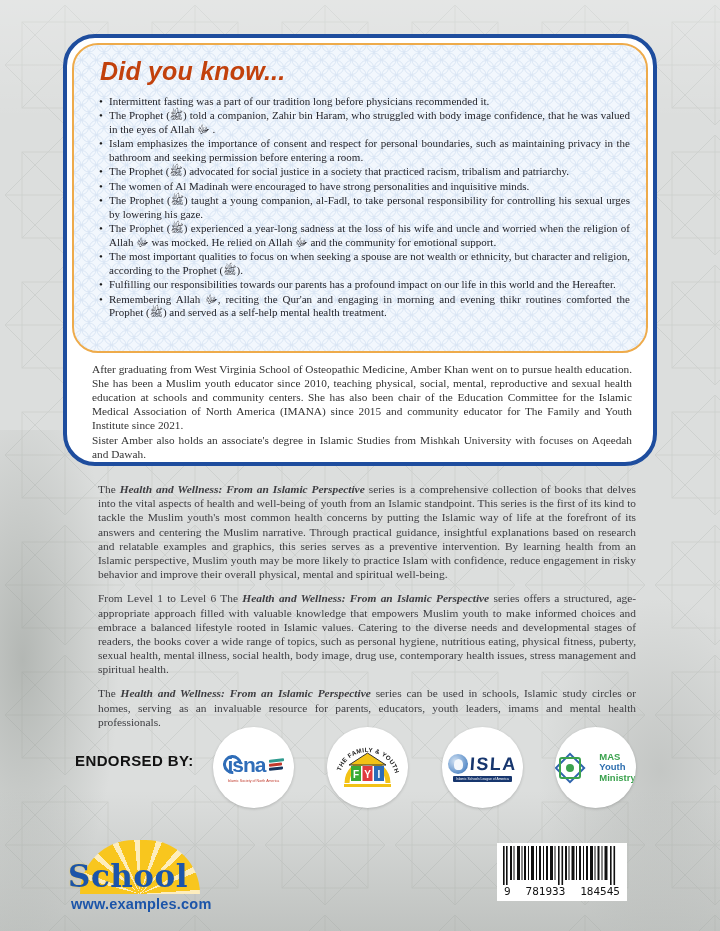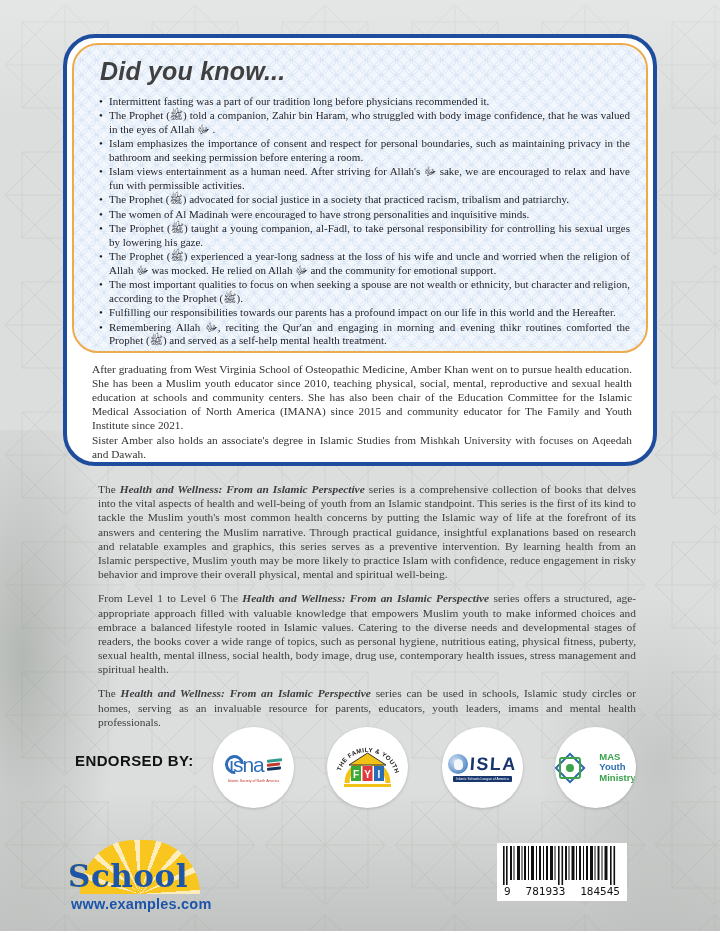--- a/index.html
+++ b/index.html
@@ -19,21 +19,21 @@
     background:linear-gradient(to bottom, rgba(255,255,255,.25), transparent); }
 
   
   .blue-box { position:absolute; left:63px; top:34px; width:594px; height:432px;
     background:#ffffff; border:4px solid #1e4d9e; border-radius:32px; }
   .inner-box { position:absolute; left:5px; top:5px; right:5px; height:310px;
     border:2px solid #eeab4b; border-radius:26px; overflow:hidden; background:#f2f7fd; }
   .inner-pattern { position:absolute; left:0; top:0; width:100%; height:100%; }
   .inner-content { position:relative; padding:10px 16px 0 24px; }
   .dyk-title { font-family:"Liberation Sans", sans-serif; font-style:italic; font-weight:bold;
-    font-size:25px; color:#404040; margin:2px 0 9px 2px; letter-spacing:.2px; }
+    font-size:25px; color:#c2410c; margin:2px 0 9px 2px; letter-spacing:.2px; }
   .facts { list-style:none; font-size:11px; line-height:1.225; color:#26262c; text-align:justify; }
   .facts li { position:relative; padding-left:11px; margin-bottom:1px; }
   .facts li::before { content:"•"; position:absolute; left:1px; top:0; font-size:11px; color:#1a1a1a; }
 
   .bio { position:absolute; left:25px; right:21px; top:324px;
     font-size:11.3px; line-height:1.25; color:#333; text-align:justify; }
   .bio p + p { }
 
   
   .series { position:absolute; left:86px; top:482px; width:550px;
@@ -47,21 +47,21 @@
     letter-spacing:.4px; color:#121212; }
   .logo-circle { position:absolute; top:727px; width:81px; height:81px; border-radius:50%;
     background:#fff; box-shadow:0 1px 3px rgba(0,0,0,.18);
     display:flex; align-items:center; justify-content:center; overflow:hidden; }
   .lc-isna { left:213px; } .lc-fyi { left:327px; } .lc-isla { left:442px; } .lc-mas { left:555px; }
 
   .isna-wrap { display:flex; flex-direction:column; align-items:center; }
   .isna-row { display:flex; align-items:center; }
   .isna-arc { width:19px; height:19px; border:3px solid #2f6db8; border-right-color:transparent;
     border-radius:50%; transform:rotate(40deg); margin-right:-15px; }
-  .isna-text { font-family:"Liberation Sans", sans-serif; font-weight:normal; font-size:21px;
+  .isna-text { font-family:"Liberation Sans", sans-serif; font-weight:bold; font-size:21px;
     color:#2f6db8; letter-spacing:-1px; }
   .isna-books { display:flex; flex-direction:column; gap:1px; margin-left:3px; transform:skewY(-6deg); }
   .isna-books i { display:block; height:3px; border-radius:1px; }
   .isna-books i:nth-child(1){ width:15px; background:#2e9b8f; }
   .isna-books i:nth-child(2){ width:13px; background:#c0392b; }
   .isna-books i:nth-child(3){ width:14px; background:#16355e; }
   .isna-tagline { font-family:"Liberation Sans", sans-serif; font-size:3.6px; color:#c0392b;
     margin-top:2px; white-space:nowrap; }
 
   .isla-wrap { display:flex; flex-direction:column; align-items:center; }
@@ -143,21 +143,20 @@
           </pattern>
         </defs>
         <rect width="100%" height="100%" fill="url(#pcirc)"></rect>
       </svg>
       <div class="inner-content">
         <h1 class="dyk-title">Did you know...</h1>
         <ul class="facts">
           <li>Intermittent fasting was a part of our tradition long before physicians recommended it.</li>
           <li>The Prophet (ﷺ) told a companion, Zahir bin Haram, who struggled with body image confidence, that he was valued in the eyes of Allah ﷻ .</li>
           <li>Islam emphasizes the importance of consent and respect for personal boundaries, such as maintaining privacy in the bathroom and seeking permission before entering a room.</li>
-          <li>Islam views entertainment as a human need. After striving for Allah's ﷻ sake, we are encouraged to relax and have fun with permissible activities.</li>
           <li>The Prophet (ﷺ) advocated for social justice in a society that practiced racism, tribalism and patriarchy.</li>
           <li>The women of Al Madinah were encouraged to have strong personalities and inquisitive minds.</li>
           <li>The Prophet (ﷺ) taught a young companion, al-Fadl, to take personal responsibility for controlling his sexual urges by lowering his gaze.</li>
           <li>The Prophet (ﷺ) experienced a year-long sadness at the loss of his wife and uncle and worried when the religion of Allah ﷻ was mocked. He relied on Allah ﷻ and the community for emotional support.</li>
           <li>The most important qualities to focus on when seeking a spouse are not wealth or ethnicity, but character and religion, according to the Prophet (ﷺ).</li>
           <li>Fulfilling our responsibilities towards our parents has a profound impact on our life in this world and the Hereafter.</li>
           <li>Remembering Allah ﷻ, reciting the Qur'an and engaging in morning and evening thikr routines comforted the Prophet (ﷺ) and served as a self-help mental health treatment.</li>
         </ul>
       </div>
     </div>

